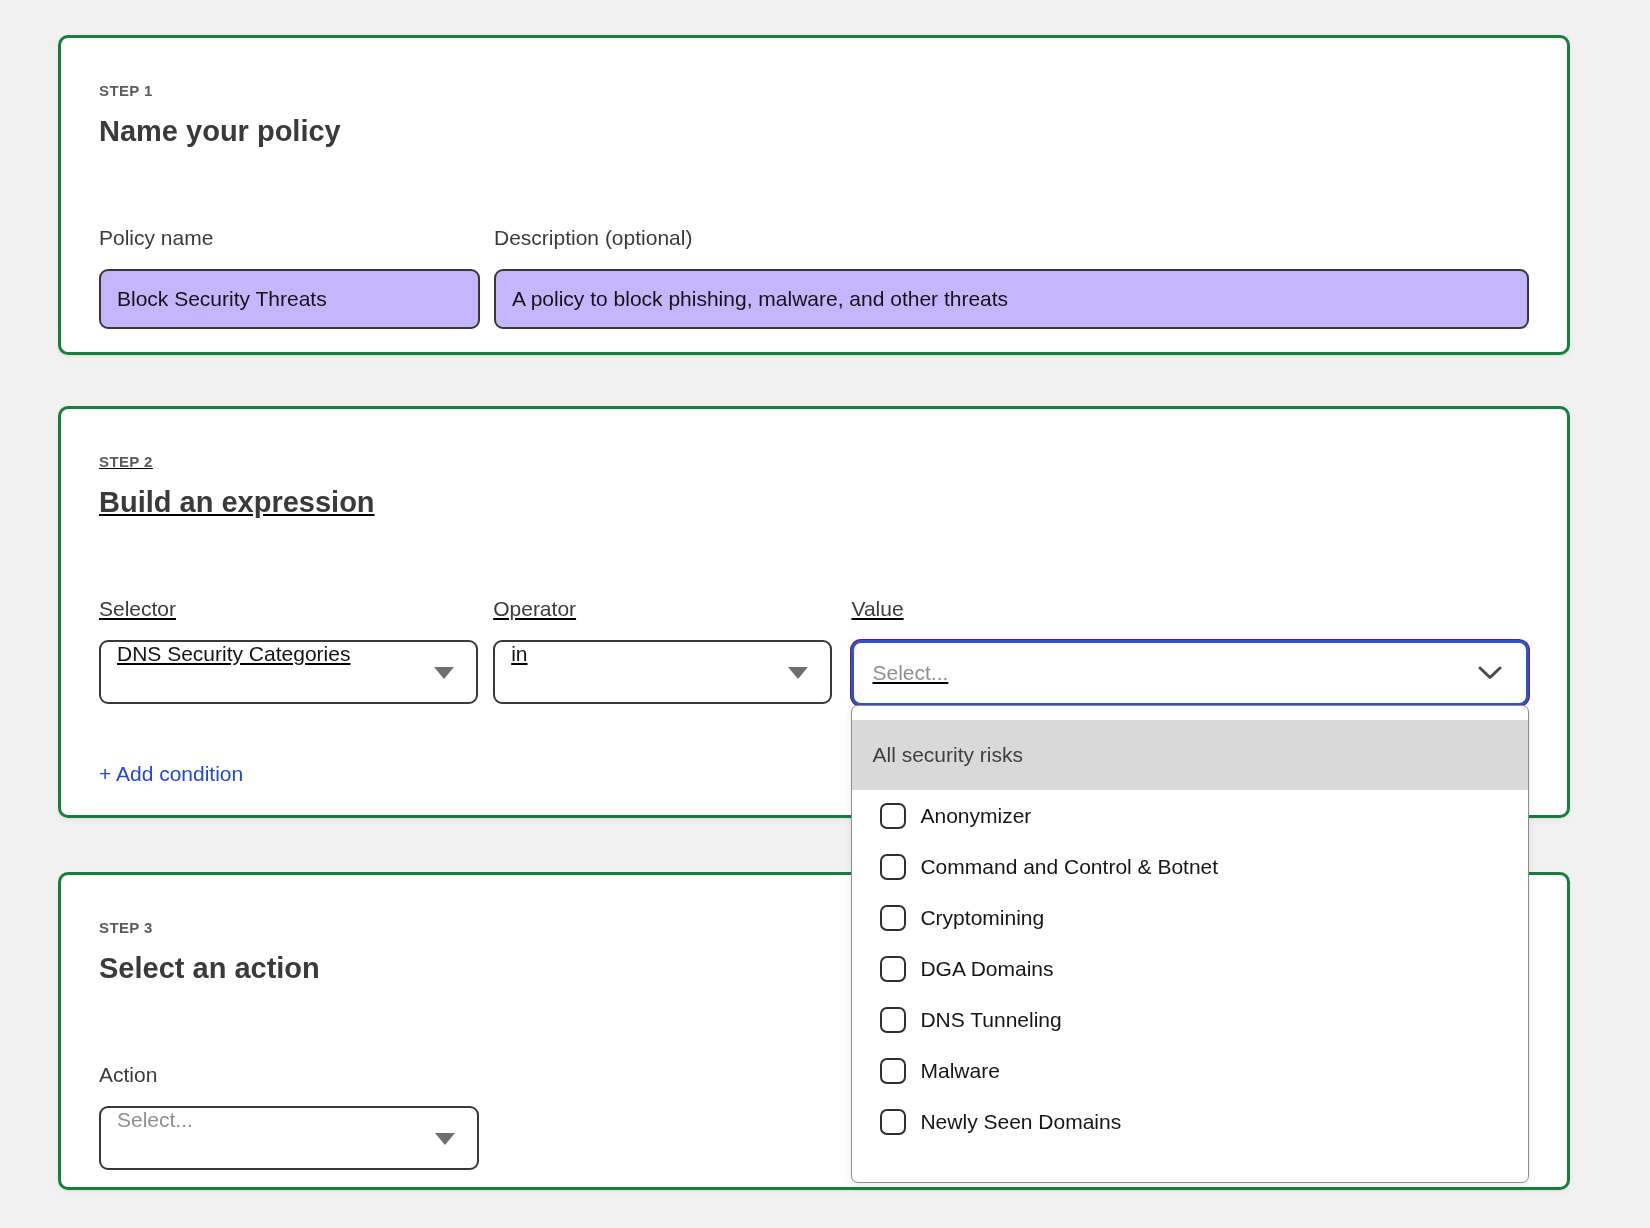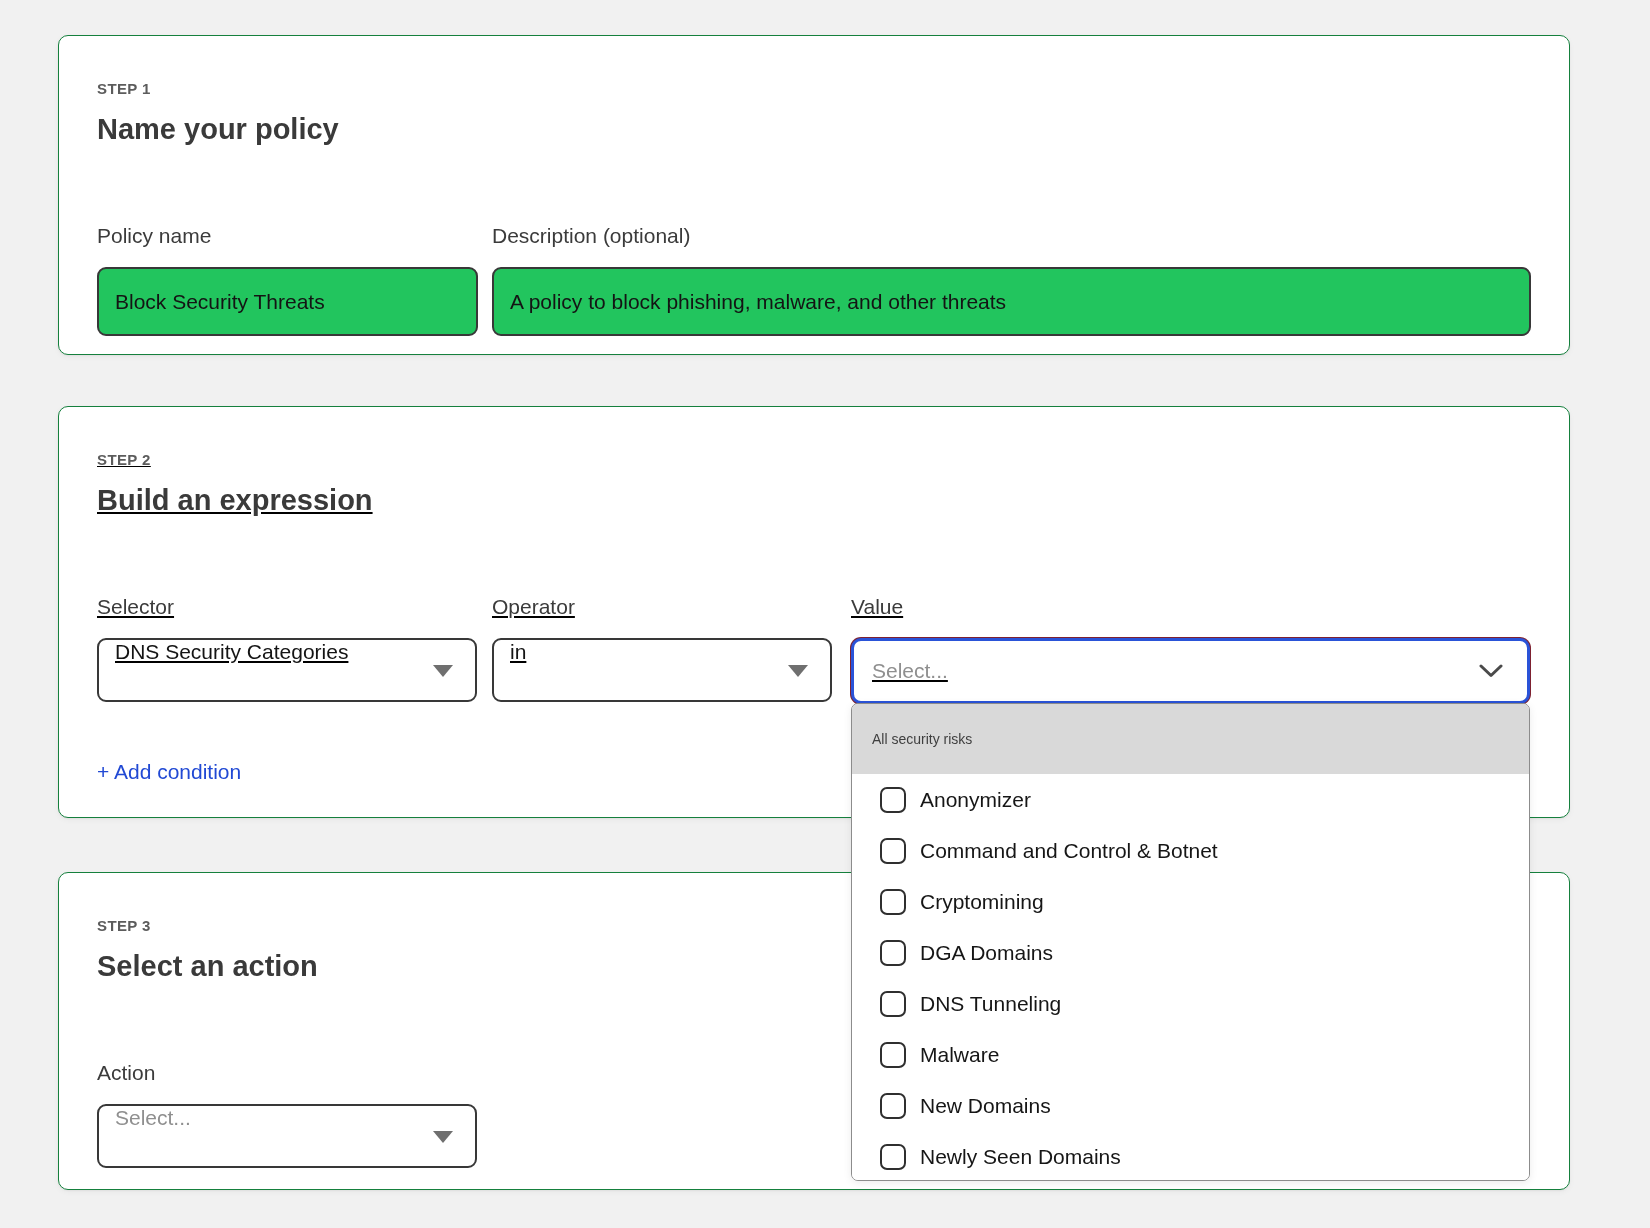--- a/index.html
+++ b/index.html
@@ -11,21 +11,21 @@
     font-family: "Liberation Sans", sans-serif;
     overflow: hidden;
   }
   .page { position: relative; width: 1650px; height: 1228px; }
 
   .card {
     position: absolute;
     left: 58px;
     width: 1512px;
     background: #ffffff;
-    border: 1px solid #15803d;
+    border: 3px solid #15803d;
     border-radius: 10px;
     box-shadow: 0 1px 2px rgba(0,0,0,0.05), 0 2px 6px rgba(0,0,0,0.04);
     box-sizing: border-box;
   }
   #card-step1 { top: 35px;  height: 320px; }
   #card-step2 { top: 406px; height: 412px; z-index: 10; text-decoration: underline; }
   #card-step3 { top: 872px; height: 318px; }
 
   .card-inner { padding: 44px 38px 0 38px; }
 
@@ -49,25 +49,25 @@
   .field-label {
     display: block;
     font-size: 21px;
     line-height: 22px;
     color: #3b3b3b;
     margin: 15px 0 20px 0;
   }
 
   .text-input {
     display: block;
-    height: 69px;
+    height: 60px;
     box-sizing: border-box;
     border: 2px solid #383838;
     border-radius: 9px;
-    background: #22c55e;
+    background: #c4b5fd;
     font-family: "Liberation Sans", sans-serif;
     font-size: 21px;
     color: #141414;
     padding: 0 16px;
     outline: none;
     width: 100%;
   }
 
   .select-box {
     position: relative;
@@ -156,23 +156,24 @@
     overflow: hidden;
     z-index: 50;
     box-shadow: 0 2px 8px rgba(0,0,0,0.08);
   }
   .dropdown-group-header {
     height: 70px;
     background: #d9d9d9;
     display: flex;
     align-items: center;
     padding: 0 20px;
-    font-size: 14px;
+    font-size: 21px;
     color: #3f3f3f;
     cursor: pointer;
+    margin-top: 14px;
   }
   .dropdown-option {
     height: 51px;
     display: flex;
     align-items: center;
     padding: 0 0 0 28px;
     cursor: pointer;
     background: #ffffff;
   }
   .checkbox {
@@ -269,24 +270,20 @@
   <div class="dropdown-option">
     <span class="checkbox"></span>
     <span class="option-label">DNS Tunneling</span>
   </div>
 
   <div class="dropdown-option">
     <span class="checkbox"></span>
     <span class="option-label">Malware</span>
   </div>
 
-  <div class="dropdown-option">
-    <span class="checkbox"></span>
-    <span class="option-label">New Domains</span>
-  </div>
 
   <div class="dropdown-option">
     <span class="checkbox"></span>
     <span class="option-label">Newly Seen Domains</span>
   </div>
 </div>
           </div>
         </div>
 
       </div>

